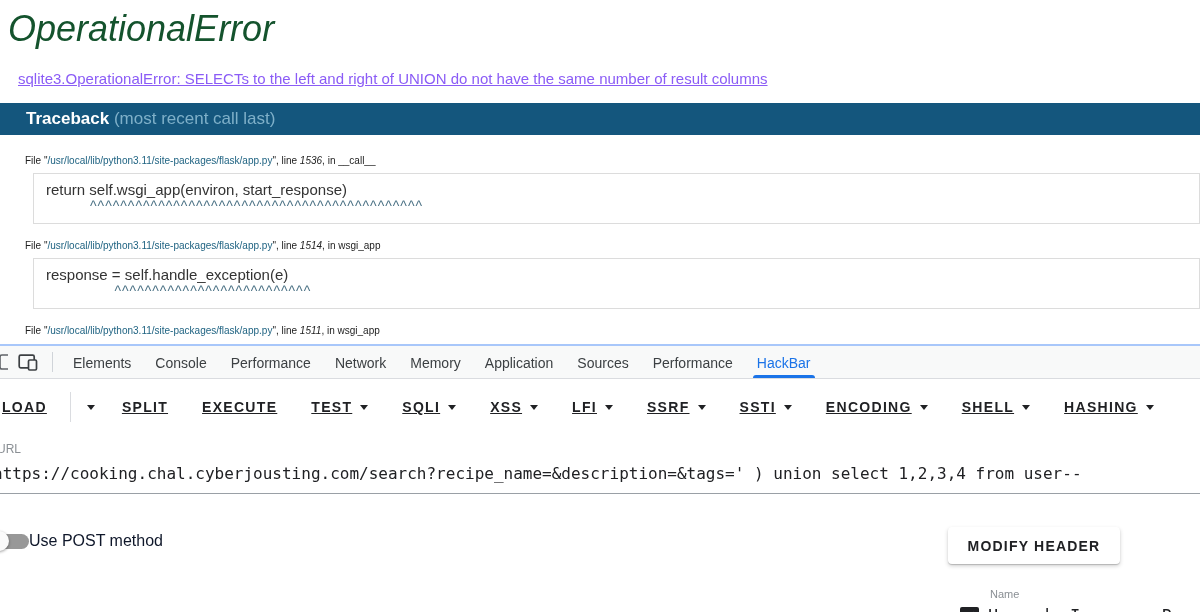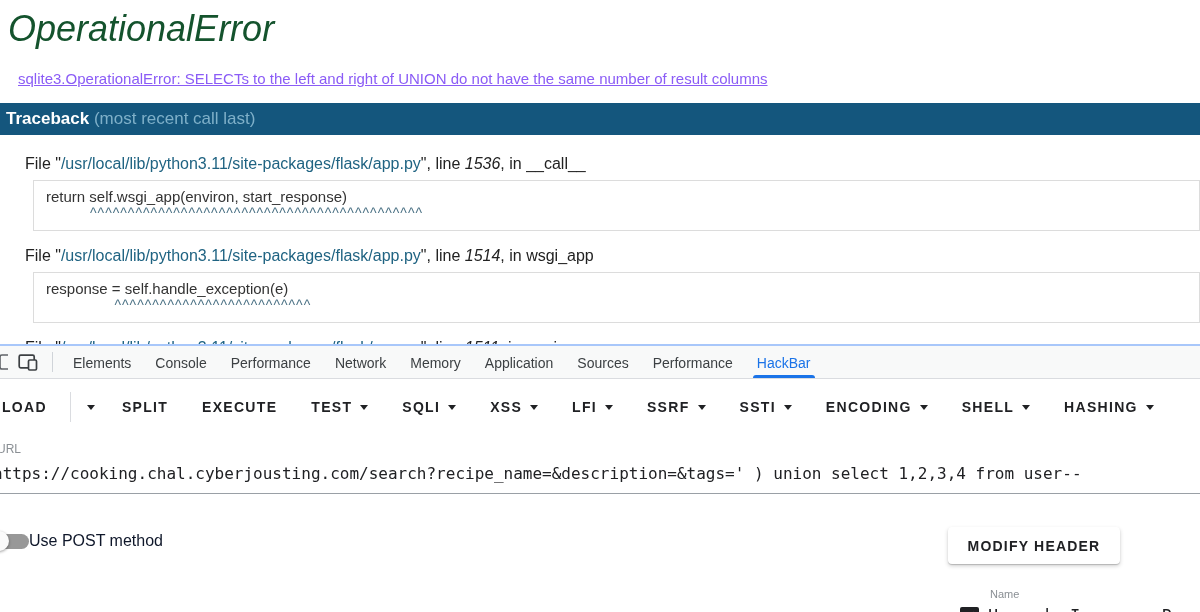--- a/index.html
+++ b/index.html
@@ -4,25 +4,25 @@
 <style>
   * { margin:0; padding:0; box-sizing:border-box; }
   html,body { width:1200px; height:612px; overflow:hidden; background:#fff;
               font-family:"Liberation Sans", sans-serif; }
   body { position:relative; }
 
   
   .error-page { position:absolute; inset:0; background:#fff; }
   .err-title { font-size:36px; font-weight:500; color:#14532d; margin:8px 0 0 8px; letter-spacing:0;font-style:italic; }
   .err-msg { font-size:15px; color:#8b5cf6; margin:20px 0 0 18px;text-decoration:underline; }
-  .tb-header { margin-top:16px; background:#14567d; color:#fff; padding:6px 6px; font-size:17px; }
+  .tb-header { margin-top:16px; background:#14567d; color:#fff; padding:6px 26px; font-size:17px; }
   .tb-header .tb-title { font-weight:700; color:#ffffff; }
   .tb-header .tb-sub { font-weight:400; color:#7fb0c9; }
   .frames { padding:20px 0 0 25px; }
-  .frame h4 { font-size:16px; font-weight:400; color:#222; margin:0 0 7px 0; }
+  .frame h4 { font-size:10px; font-weight:400; color:#222; margin:0 0 7px 0; }
   .frame .file-pre { color:#222; }
   .frame .filename { color:#1f6382; }
   .frame .lineno { font-style:italic; color:#222; }
   .frame .funcname { color:#222; }
   .codebox { margin:0 0 16px 8px; border:1px solid #dcdcdc; background:#fff;
              padding:7px 12px 9px 12px; font-size:15px; color:#333; }
   .codeline { white-space:pre; }
   .caretline { white-space:pre; color:#4d7386; letter-spacing:1px; font-size:14px; }
 
   
@@ -37,21 +37,21 @@
   .dt-tab { font-size:14px; color:#3c4043; padding:8px 10px 7px 10px; margin:0 2px; cursor:pointer;
             position:relative; white-space:nowrap; }
   .dt-tab.active { color:#1a73e8; }
   .dt-tab.active::after { content:""; position:absolute; left:6px; right:6px; bottom:0;
                           height:3px; background:#1a73e8; border-radius:3px 3px 0 0; }
 
   
   .hb-toolbar { display:flex; align-items:center; height:46px; margin-top:5px; }
   .hb-btn { font-size:14px; font-weight:700; letter-spacing:1.3px; color:#202124;
             padding:10px 17px; cursor:pointer; display:flex; align-items:center; gap:8px;
-            white-space:nowrap; }
+            white-space:nowrap;text-decoration:underline; }
   .hb-btn:first-child { padding-left:2px; }
   .hb-caret { width:0; height:0; border-left:4.5px solid transparent; border-right:4.5px solid transparent;
               border-top:5px solid #202124; display:inline-block; }
   .hb-vdivider { width:1px; height:30px; background:#dadce0; margin:0 6px; }
   .hb-caret-btn { padding:10px 10px; cursor:pointer; display:flex; align-items:center; }
 
   
   .hb-url { position:relative; margin-top:12px; }
   .hb-url-label { font-size:12px; color:#8a8f94; margin-left:-3px; }
   .hb-url-value { font-family:"DejaVu Sans Mono","Liberation Mono",monospace; font-size:16px;

